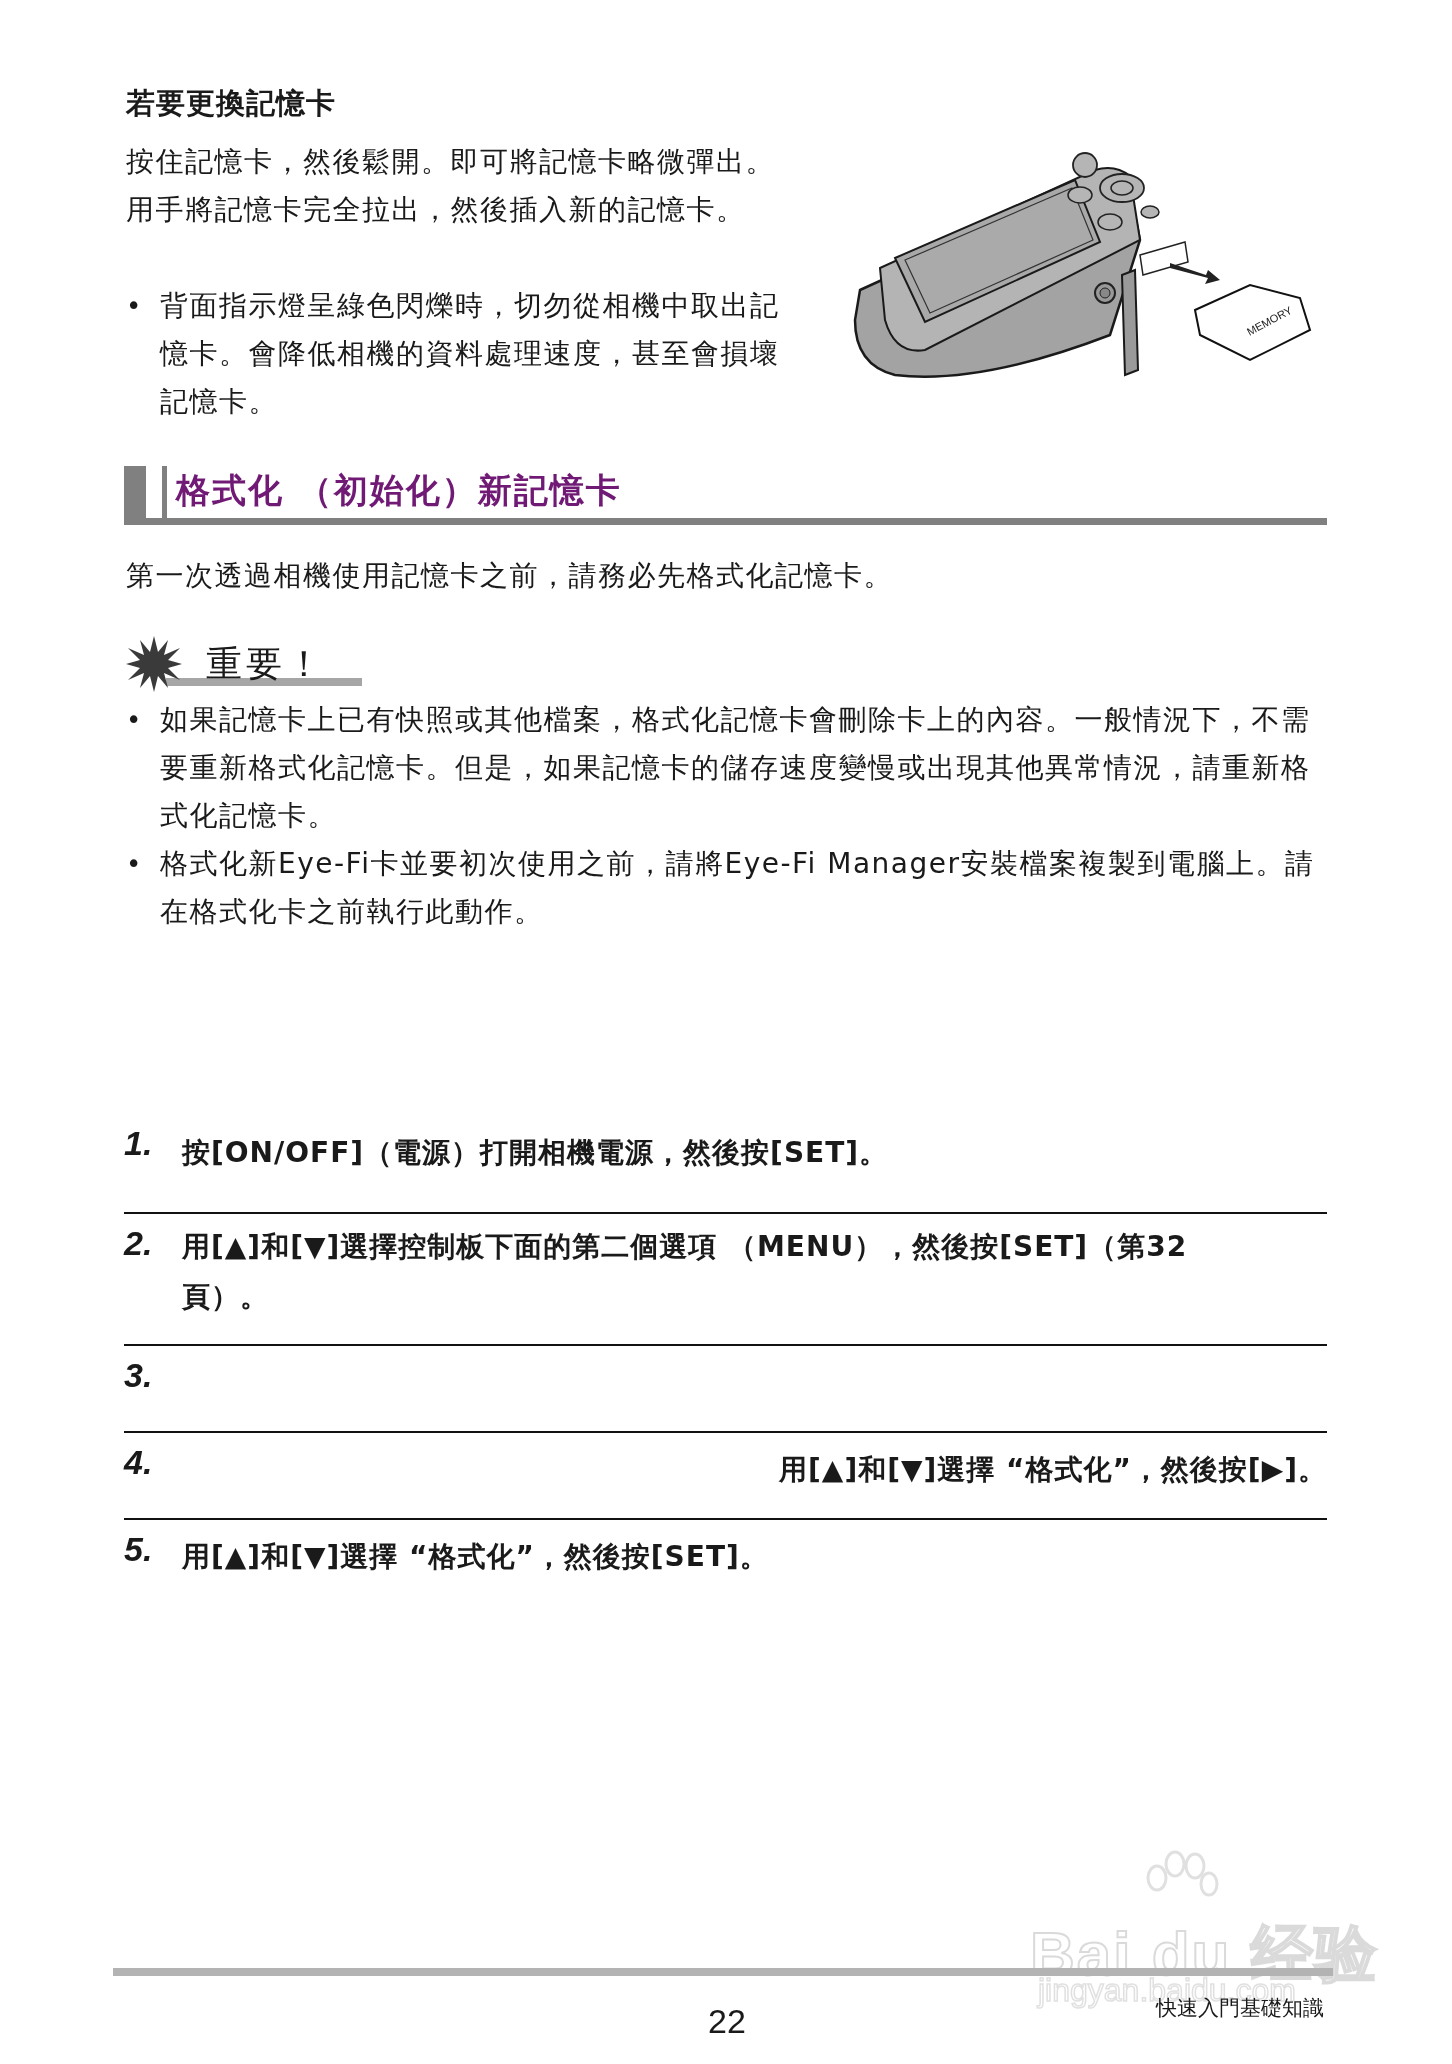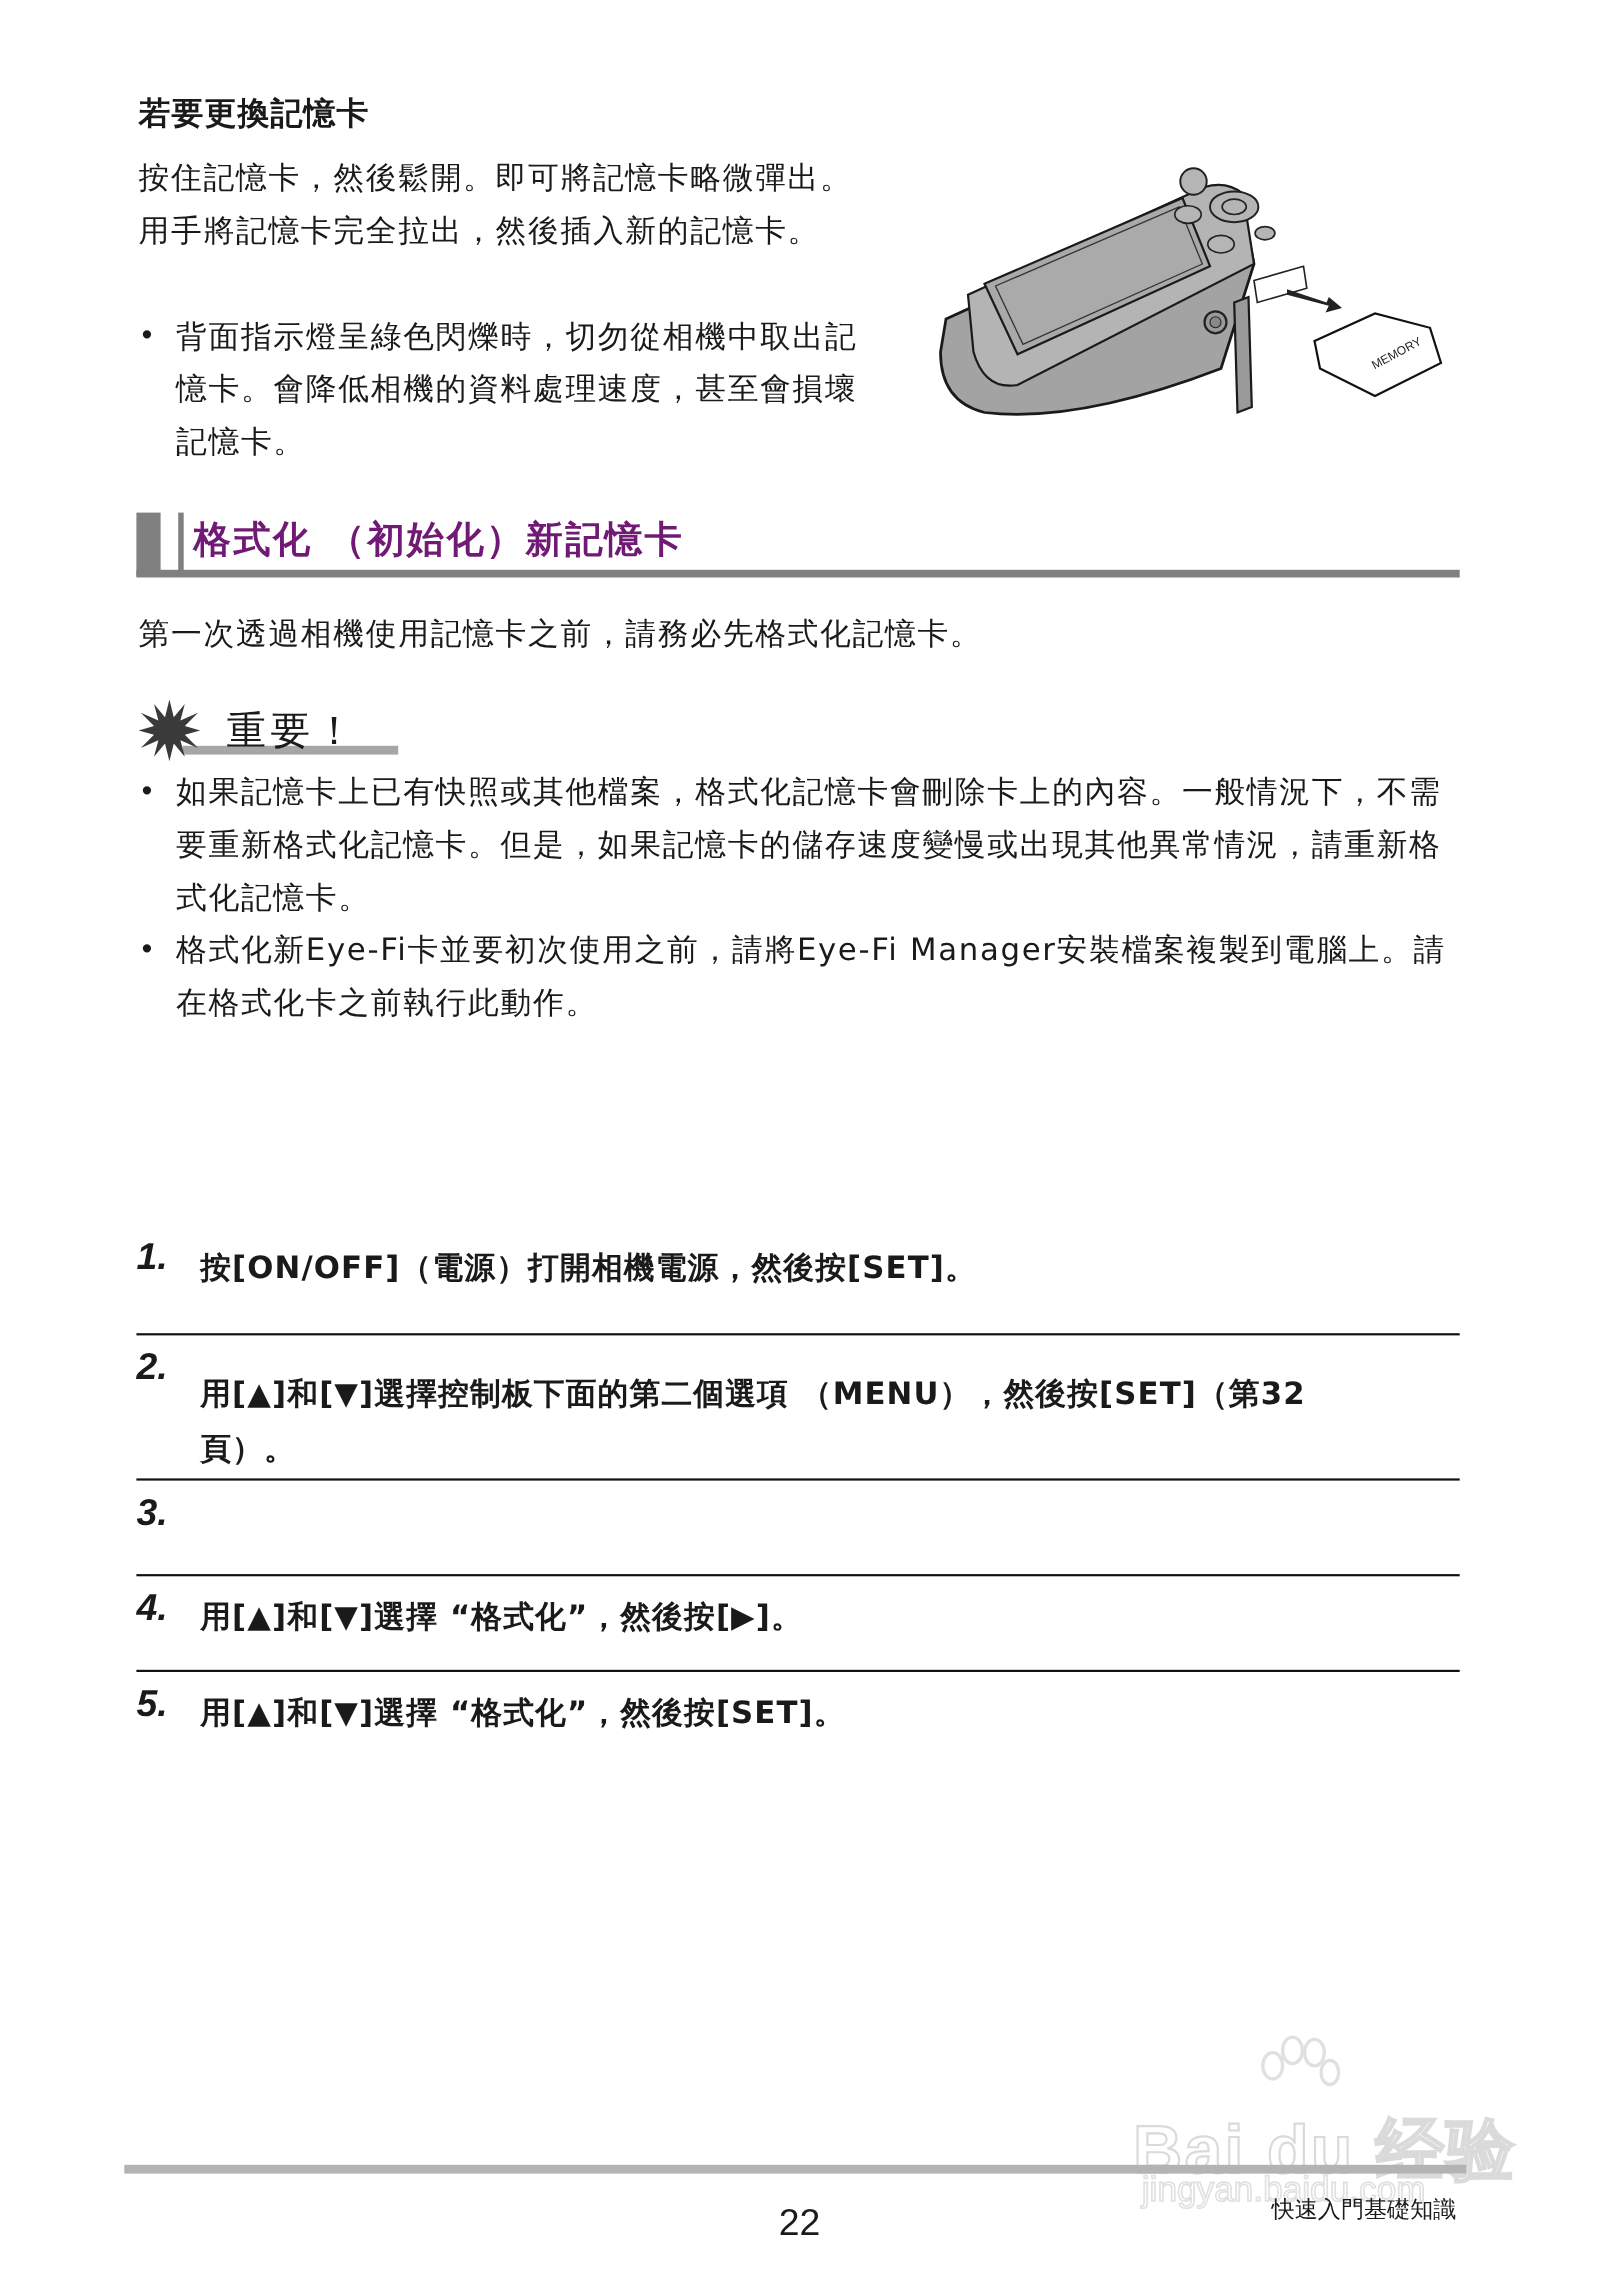--- a/index.html
+++ b/index.html
@@ -145,28 +145,28 @@
   <li class="bullet-item">格式化新Eye-Fi卡並要初次使用之前，請將Eye-Fi Manager安裝檔案複製到電腦上。請在格式化卡之前執行此動作。</li>
 </ul>
 
 <div class="abs steps">
   <div class="step" style="height:84px;">
     <span class="step-num" style="top:-4px;">1.</span>
     <div class="step-text" style="padding-top:0;">按[ON/OFF]（電源）打開相機電源，然後按[SET]。</div>
   </div>
   <div class="step" style="height:130px;">
     <span class="step-num" style="top:10px;">2.</span>
-    <div class="step-text" style="padding-top:28px; width:1050px;">用[▲]和[▼]選擇控制板下面的第二個選項 （MENU），然後按[SET]（第32頁）。</div>
+    <div class="step-text" style="padding-top:8px; width:1050px;">用[▲]和[▼]選擇控制板下面的第二個選項 （MENU），然後按[SET]（第32頁）。</div>
   </div>
   <div class="step" style="height:85px;">
     <span class="step-num" style="top:10px;">3.</span>
   </div>
   <div class="step" style="height:85px;">
     <span class="step-num" style="top:10px;">4.</span>
-    <div class="step-text" style="padding-top:12px;">用[▲]和[▼]選擇 “格式化”，然後按[▶]。</div>
+    <div class="step-text" style="padding-top:12px;text-align:right;">用[▲]和[▼]選擇 “格式化”，然後按[▶]。</div>
   </div>
   <div class="step" style="height:85px;">
     <span class="step-num" style="top:10px;">5.</span>
     <div class="step-text" style="padding-top:12px;">用[▲]和[▼]選擇 “格式化”，然後按[SET]。</div>
   </div>
 </div>
 
 <div class="abs watermark">
   <svg style="position:absolute;left:105px;top:0;" width="90" height="70" viewBox="0 0 90 70">
     <ellipse cx="22" cy="28" rx="9" ry="12" fill="none" stroke="#c8c8c8" stroke-width="3"></ellipse>

